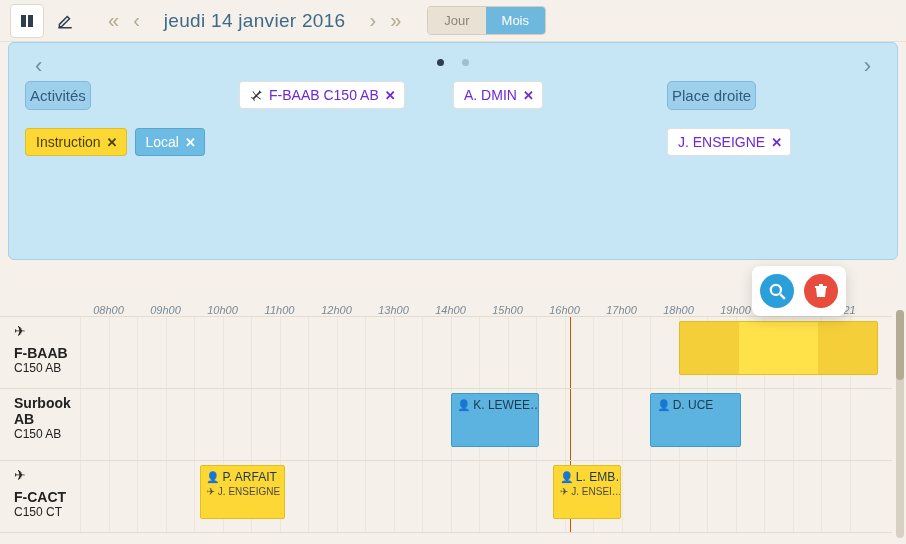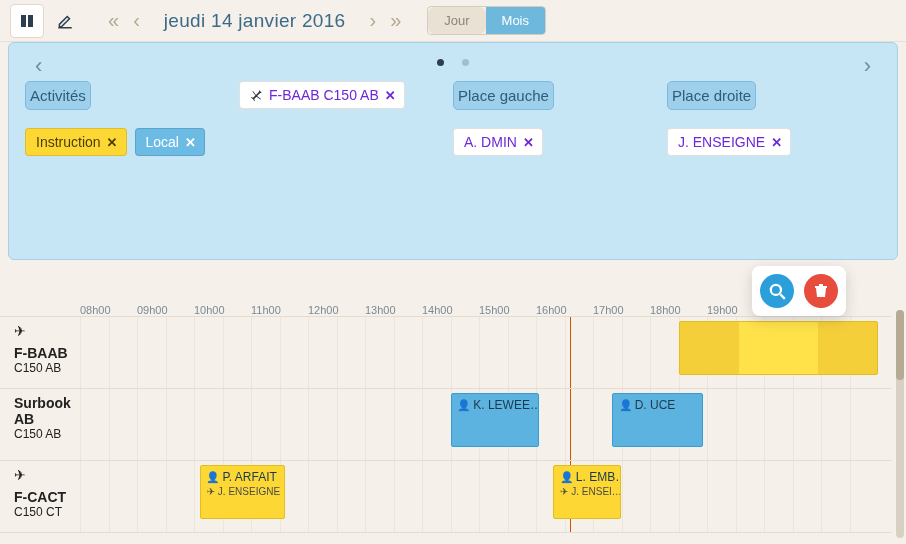--- a/index.html
+++ b/index.html
@@ -22,21 +22,21 @@
   
   .topbar{display:flex;align-items:center;height:42px;padding:0 10px;gap:4px;background:var(--bg);border-bottom:1px solid #e6e0d6;}
   .icon-btn{width:34px;height:34px;display:flex;align-items:center;justify-content:center;border:1px solid #e0d8cc;border-radius:4px;background:#fff;color:var(--ink);cursor:pointer;}
   .icon-btn.active{background:#fff;}
   .icon-btn.edit{background:var(--bg);border-color:transparent;color:#2c3e50;}
   .nav-group{display:flex;align-items:center;gap:6px;margin-left:18px;}
   .nav-arrow{font-size:20px;color:#b5a78f;cursor:pointer;padding:0 4px;user-select:none;}
   .date-title{font-size:19px;font-weight:500;color:#3b6b88;padding:0 14px;letter-spacing:.3px;}
   .seg{display:flex;margin-left:18px;border-radius:4px;overflow:hidden;border:1px solid #d4ccbd;}
   .seg button{border:none;padding:6px 16px;font-size:13px;cursor:pointer;}
-  .seg .inactive{background:#e9e2d4;color:#8c8675;border-radius:7px;}
+  .seg .inactive{background:#e9e2d4;color:#8c8675;}
   .seg .activeseg{background:#6fb8dd;color:#fff;}
   
   .filter-panel{position:relative;margin:0 8px;background:var(--panel);border-radius:6px;border:1px solid var(--panel-border);height:218px;padding:0 16px;}
   .pager-row{height:38px;display:flex;align-items:center;justify-content:center;position:relative;}
   .pager-arrow{position:absolute;top:6px;font-size:22px;color:#6b8fa3;cursor:pointer;padding:4px;}
   .pager-arrow.left{left:6px;} .pager-arrow.right{right:6px;}
   .dots{display:flex;gap:18px;}
   .dot{width:7px;height:7px;border-radius:50%;background:#9fbfd0;}
   .dot.on{background:#2c3e50;}
   .filters-row{display:flex;gap:0;}
@@ -51,21 +51,21 @@
   .chip .plane{font-size:12px;}
   
   .action-pop{position:absolute;top:266px;right:60px;display:flex;gap:10px;background:#fff;border-radius:8px;padding:8px;box-shadow:0 4px 14px rgba(0,0,0,.15);z-index:30;}
   .action-pop .circ{width:34px;height:34px;border-radius:50%;display:flex;align-items:center;justify-content:center;color:#fff;cursor:pointer;}
   .circ.search{background:#2b9fd9;}
   .circ.trash{background:var(--red);}
   .action-pop::after{content:"";position:absolute;bottom:-8px;right:22px;border:8px solid transparent;border-top-color:#fff;}
   
   .timeline-wrap{position:absolute;top:290px;left:0;right:14px;bottom:0;overflow:hidden;}
   .time-header{display:flex;height:26px;align-items:flex-end;padding-left:80px;font-size:11px;color:#7a8a97;}
-  .hcol{flex:0 0 57px;text-align:left;}
+  .hcol{flex:0 0 57px;text-align:center;font-style:italic;}
   .rows{position:relative;border-top:1px solid #e3ddd0;}
   .res-row{position:relative;height:72px;border-bottom:1px solid #e3ddd0;display:flex;}
   .res-label{flex:0 0 80px;padding:6px 8px 0 14px;font-size:12px;color:#222;z-index:3;background:var(--bg);}
   .res-label b{font-size:14px;display:block;}
   .res-label .plane-ic{display:block;font-size:14px;margin-bottom:6px;}
   .grid{position:absolute;left:80px;right:0;top:0;bottom:0;display:flex;}
   .gcol{flex:0 0 57px;border-left:1px solid #ece6da;}
   .event{position:absolute;top:4px;height:54px;border-radius:2px;padding:4px 6px;font-size:12px;color:#1c3a4d;overflow:hidden;white-space:nowrap;z-index:2;}
   .event.blue{background:#5cb3e0;border:1px solid #3a9bd0;}
   .event.yellow{background:var(--yellow);border:1px solid #e0bd20;}
@@ -136,21 +136,20 @@
           <span class="chip white">
             <svg class="plane" width="13" height="13" viewBox="0 0 16 16">
               <path fill="#333" d="M15 8l-6 1v4l2 1v1l-3-1-3 1v-1l2-1V9L1 8V7l6 1V3l-1-2h4l-1 2v5l6-1z" transform="rotate(45 8 8)"></path>
             </svg>
             <span>F-BAAB C150 AB</span>
             <span class="x">✕</span>
           </span>
         </div>
     </div>
     <div class="filter-col">
-      <span class="filter-head">Place gauche</span>
       <div class="chips" id="chips-left">
           <span class="chip white">
             <span>A. DMIN</span>
             <span class="x">✕</span>
           </span>
         </div>
     </div>
     <div class="filter-col">
       <span class="filter-head">Place droite</span>
       <div class="chips" id="chips-right">
@@ -257,21 +256,21 @@
           <div class="gcol" style="flex: 0 0 28.5px;"></div>
           <div class="gcol" style="flex: 0 0 28.5px;"></div>
           <div class="gcol" style="flex: 0 0 28.5px;"></div>
           <div class="gcol" style="flex: 0 0 28.5px;"></div>
           <div class="gcol" style="flex: 0 0 28.5px;"></div>
           <div class="gcol" style="flex: 0 0 28.5px;"></div>
           <div class="gcol" style="flex: 0 0 28.5px;"></div>
         </div>
         <div class="nowline"></div>
         <div class="event blue" style="left: 450.5px; width: 88.35px;"><span class="uicon">👤</span><span>K. LEWEE…</span></div>
-        <div class="event blue" style="left: 612px; width: 91.2px;"><span class="uicon">👤</span><span>D. UCE</span></div>
+        <div class="event blue" style="left: 650px; width: 91.2px;"><span class="uicon">👤</span><span>D. UCE</span></div>
       </div>
       <div class="res-row">
         <div class="res-label"><span class="plane-ic">✈</span><b>F-CACT</b>C150 CT</div>
         <div class="grid">
           <div class="gcol" style="flex: 0 0 28.5px;"></div>
           <div class="gcol" style="flex: 0 0 28.5px;"></div>
           <div class="gcol" style="flex: 0 0 28.5px;"></div>
           <div class="gcol" style="flex: 0 0 28.5px;"></div>
           <div class="gcol" style="flex: 0 0 28.5px;"></div>
           <div class="gcol" style="flex: 0 0 28.5px;"></div>

